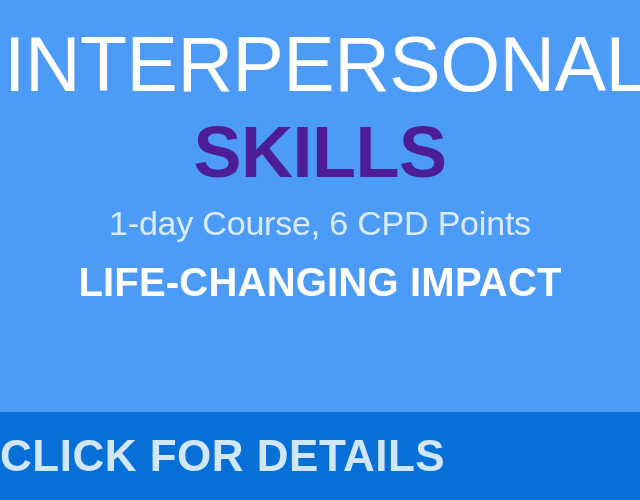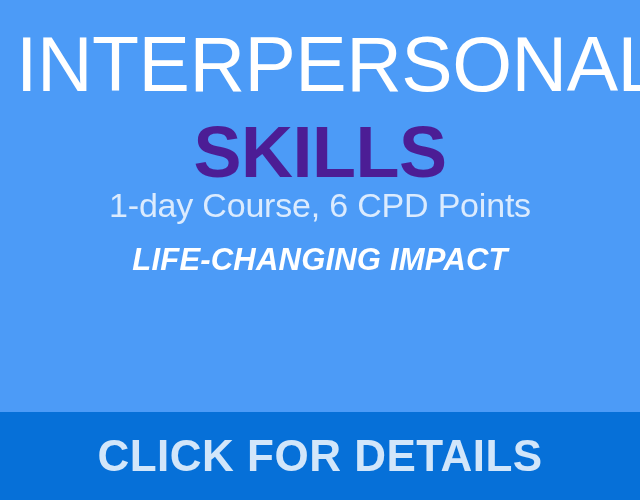--- a/index.html
+++ b/index.html
@@ -23,21 +23,21 @@
     box-sizing: border-box;
     overflow: hidden;
   }
 
   .banner-body {
     position: absolute;
     left: 0;
     top: 0;
     width: 640px;
     height: 412px;
-    padding: 0 16px;
+    padding: 0 4px;
     box-sizing: border-box;
     display: flex;
     flex-direction: column;
     align-items: center;
     justify-content: flex-start;
   }
 
   .headline-1 {
     width: 100%;
     text-align: center;
@@ -75,50 +75,49 @@
   }
 
   .detail-line {
     width: 100%;
     text-align: center;
     color: rgba(255, 255, 255, 0.80);
     font-size: 34px;
     font-weight: 300;
     line-height: 1;
     letter-spacing: -0.2px;
+    margin-top: 18px;
     white-space: nowrap;
   }
 
   .detail-line.second {
     margin-top: 17px;
   }
 
   .impact-line {
     width: 100%;
     text-align: center;
     color: #ffffff;
-    font-size: 31px;
+    font-size: 40px;
     font-weight: 600;
     line-height: 1;
     letter-spacing: 0.2px;
     margin-top: 22px;
     white-space: nowrap;
-    font-style: italic;
   }
 
   .cta-bar {
     position: absolute;
     left: 0;
     top: 412px;
     width: 640px;
     height: 88px;
     background: #0670d8;
     display: flex;
     align-items: center;
-    justify-content: center;
     cursor: pointer;
   }
 
   .cta-label {
     color: #d2e6fa;
     font-size: 44px;
     font-weight: 700;
     line-height: 1;
     letter-spacing: 0.5px;
     white-space: nowrap;

